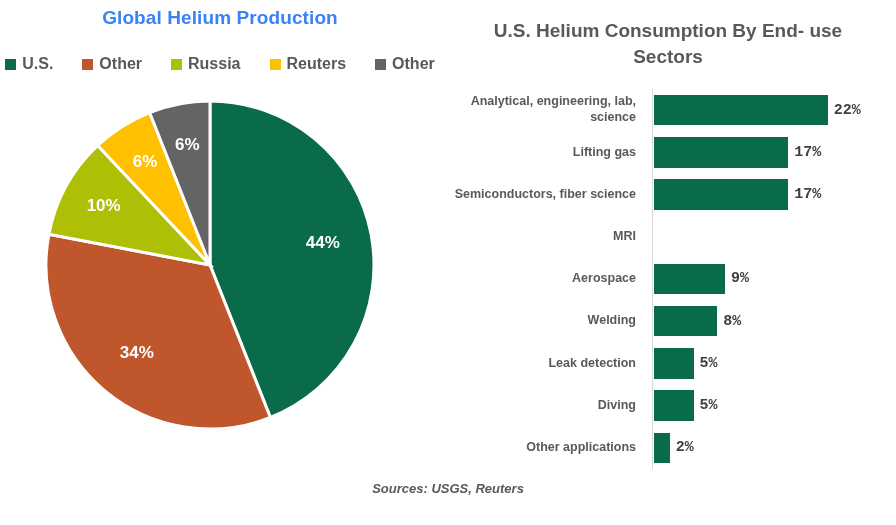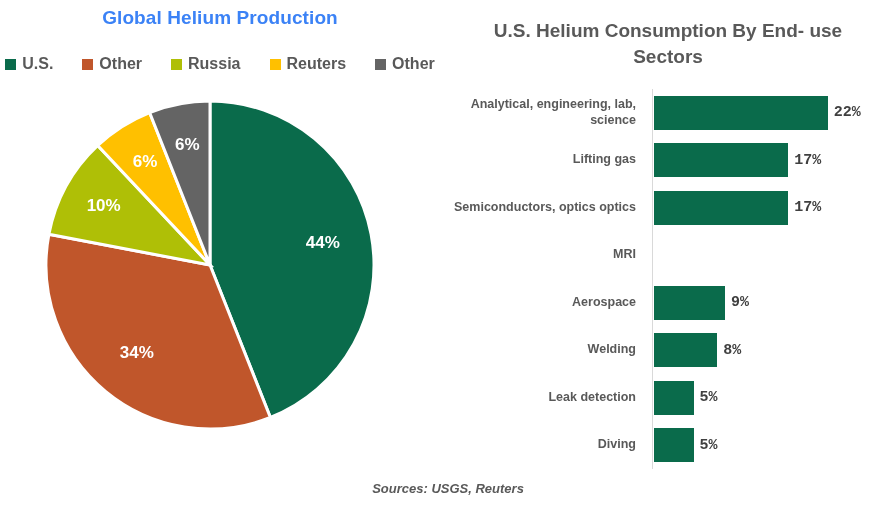--- a/index.html
+++ b/index.html
@@ -238,21 +238,21 @@
             </div>
           </div>
           <div class="bar-row">
             <div class="bar-cat">Lifting gas</div>
             <div class="bar-track">
               <div class="bar-fill" style="width: 134.3px; background: rgb(10, 107, 75);"></div>
               <div class="bar-value">17%</div>
             </div>
           </div>
           <div class="bar-row">
-            <div class="bar-cat">Semiconductors, optics optics</div>
+            <div class="bar-cat">Semiconductors, fiber science</div>
             <div class="bar-track">
               <div class="bar-fill" style="width: 134.3px; background: rgb(10, 107, 75);"></div>
               <div class="bar-value">17%</div>
             </div>
           </div>
           <div class="bar-row">
             <div class="bar-cat">MRI</div>
           </div>
           <div class="bar-row">
             <div class="bar-cat">Aerospace</div>
@@ -275,18 +275,25 @@
               <div class="bar-value">5%</div>
             </div>
           </div>
           <div class="bar-row">
             <div class="bar-cat">Diving</div>
             <div class="bar-track">
               <div class="bar-fill" style="width: 39.5px; background: rgb(10, 107, 75);"></div>
               <div class="bar-value">5%</div>
             </div>
           </div>
+          <div class="bar-row">
+            <div class="bar-cat">Other applications</div>
+            <div class="bar-track">
+              <div class="bar-fill" style="width: 15.8px; background: rgb(10, 107, 75);"></div>
+              <div class="bar-value">2%</div>
+            </div>
+          </div>
         </div>
     </div>
   </div>
 
   <div class="source-note">Sources: USGS, Reuters</div>
 </div>
 
 </body></html>

